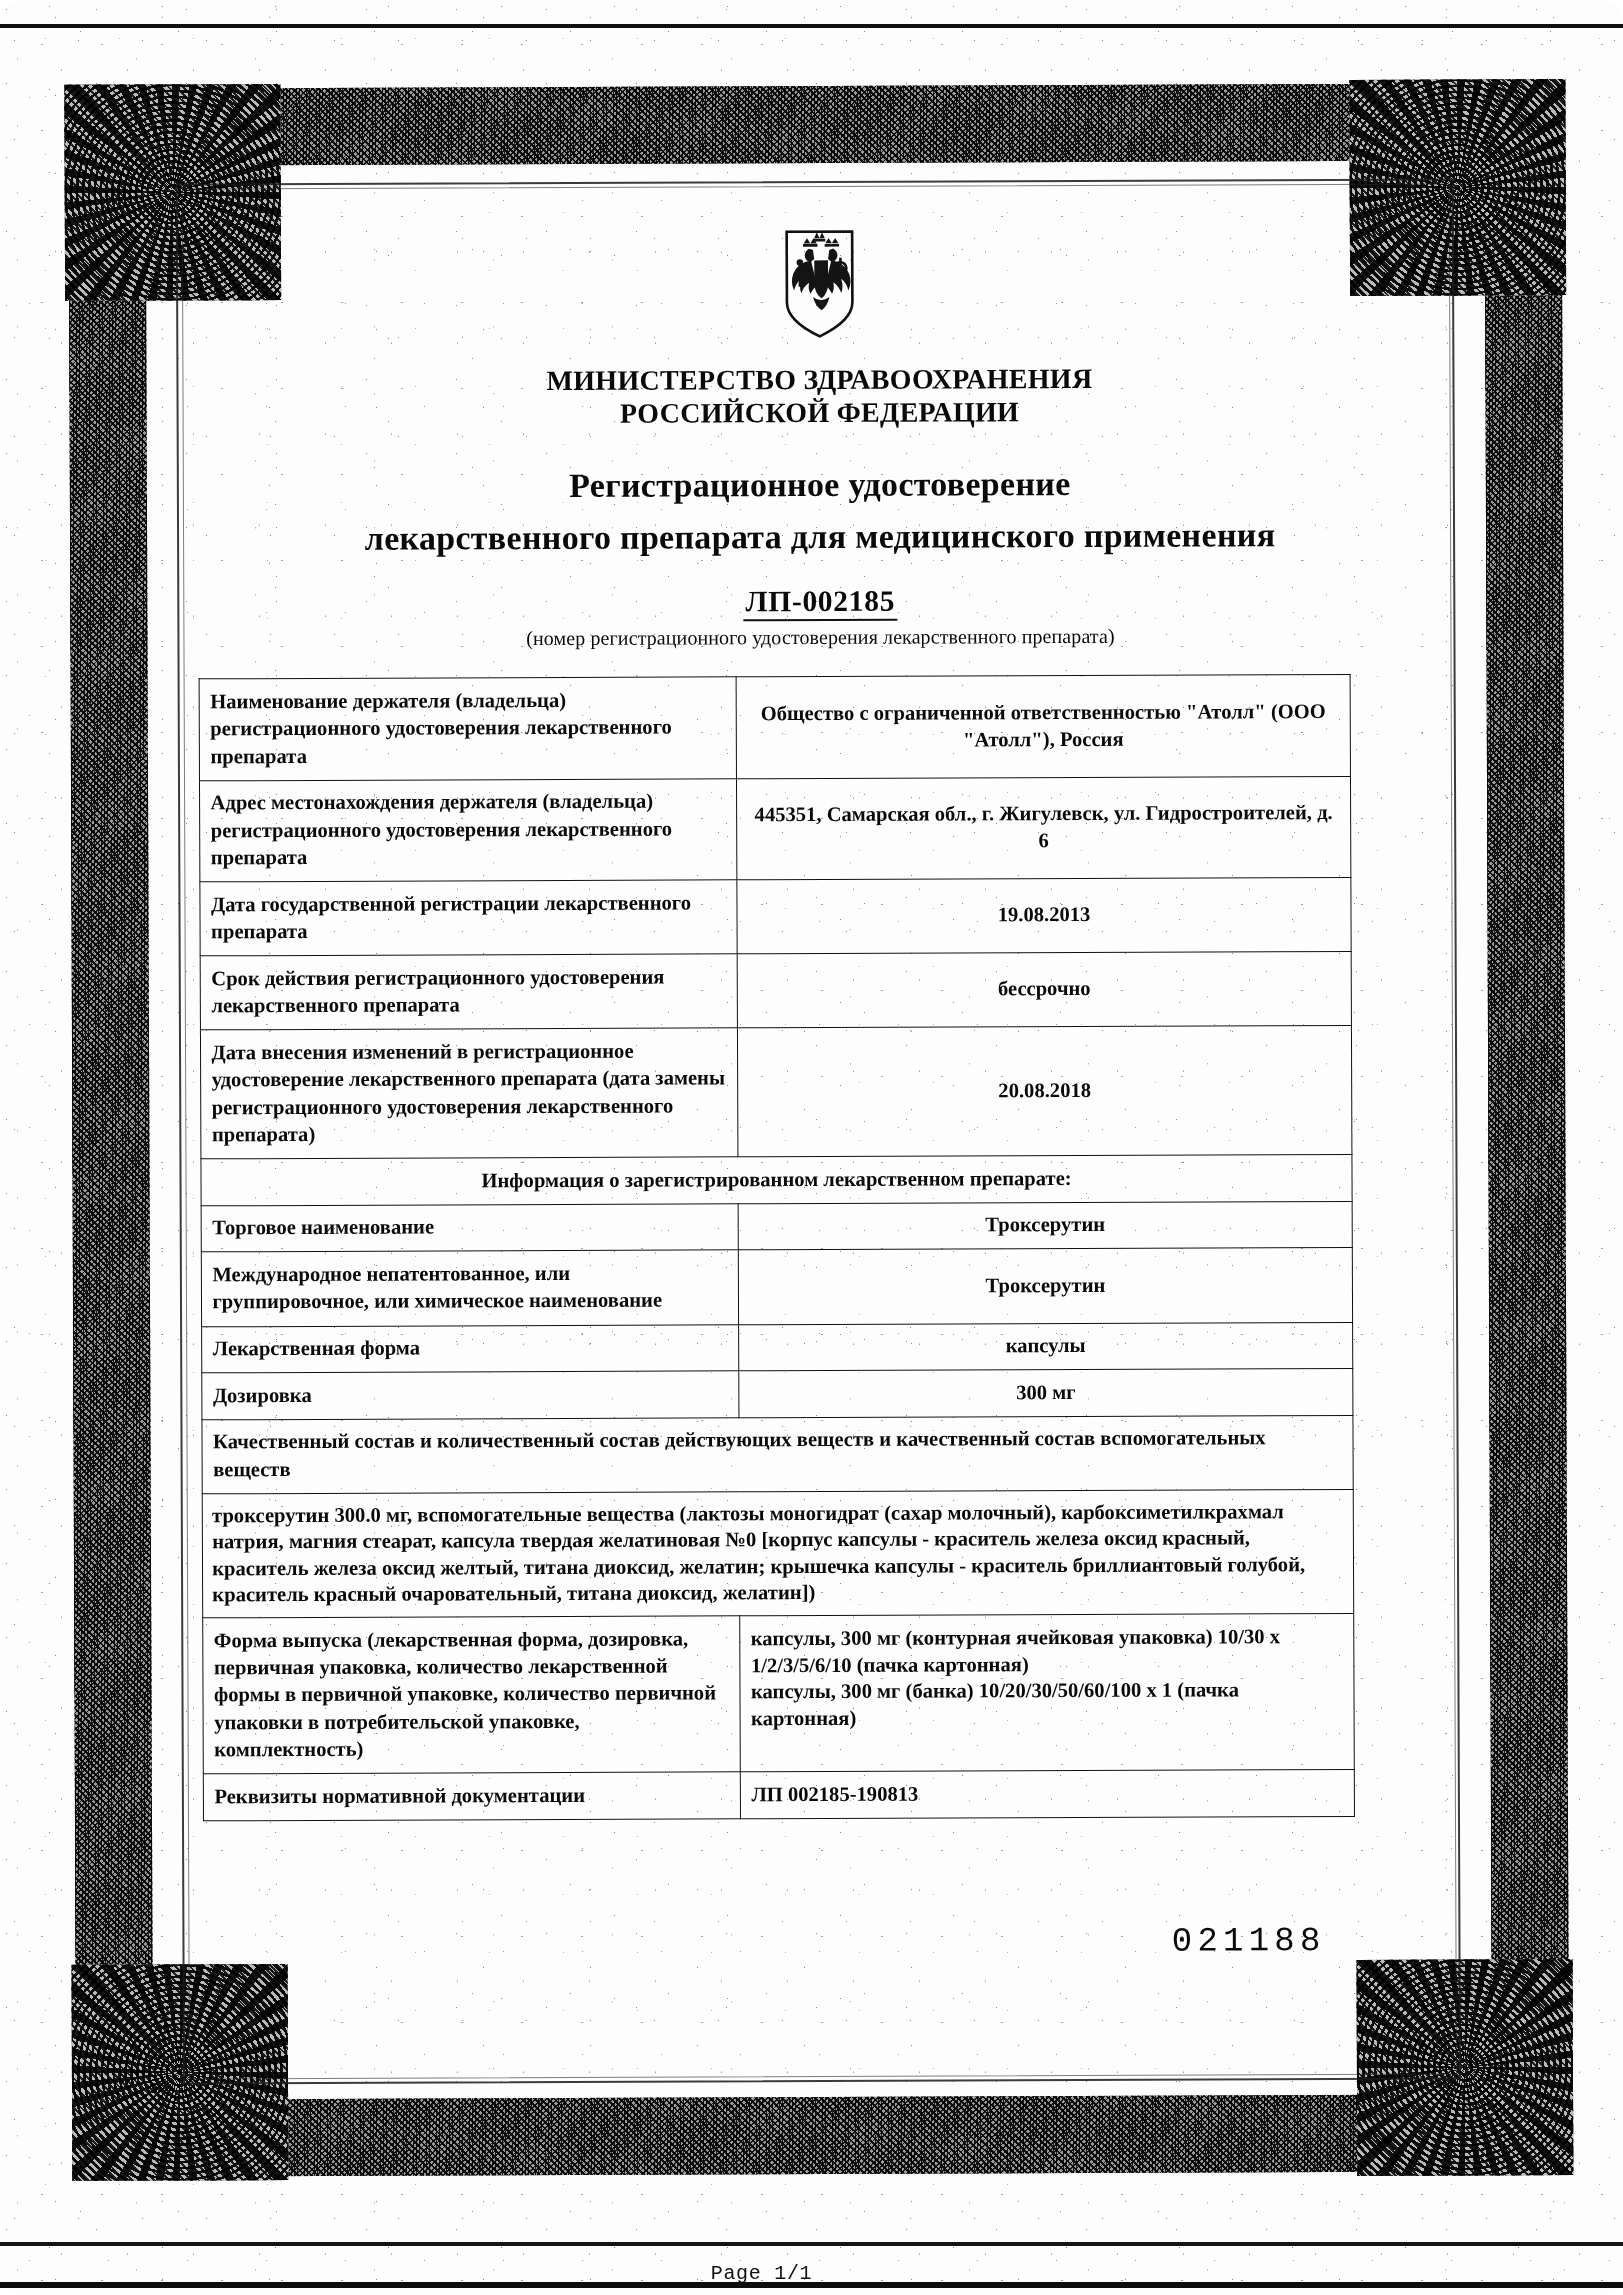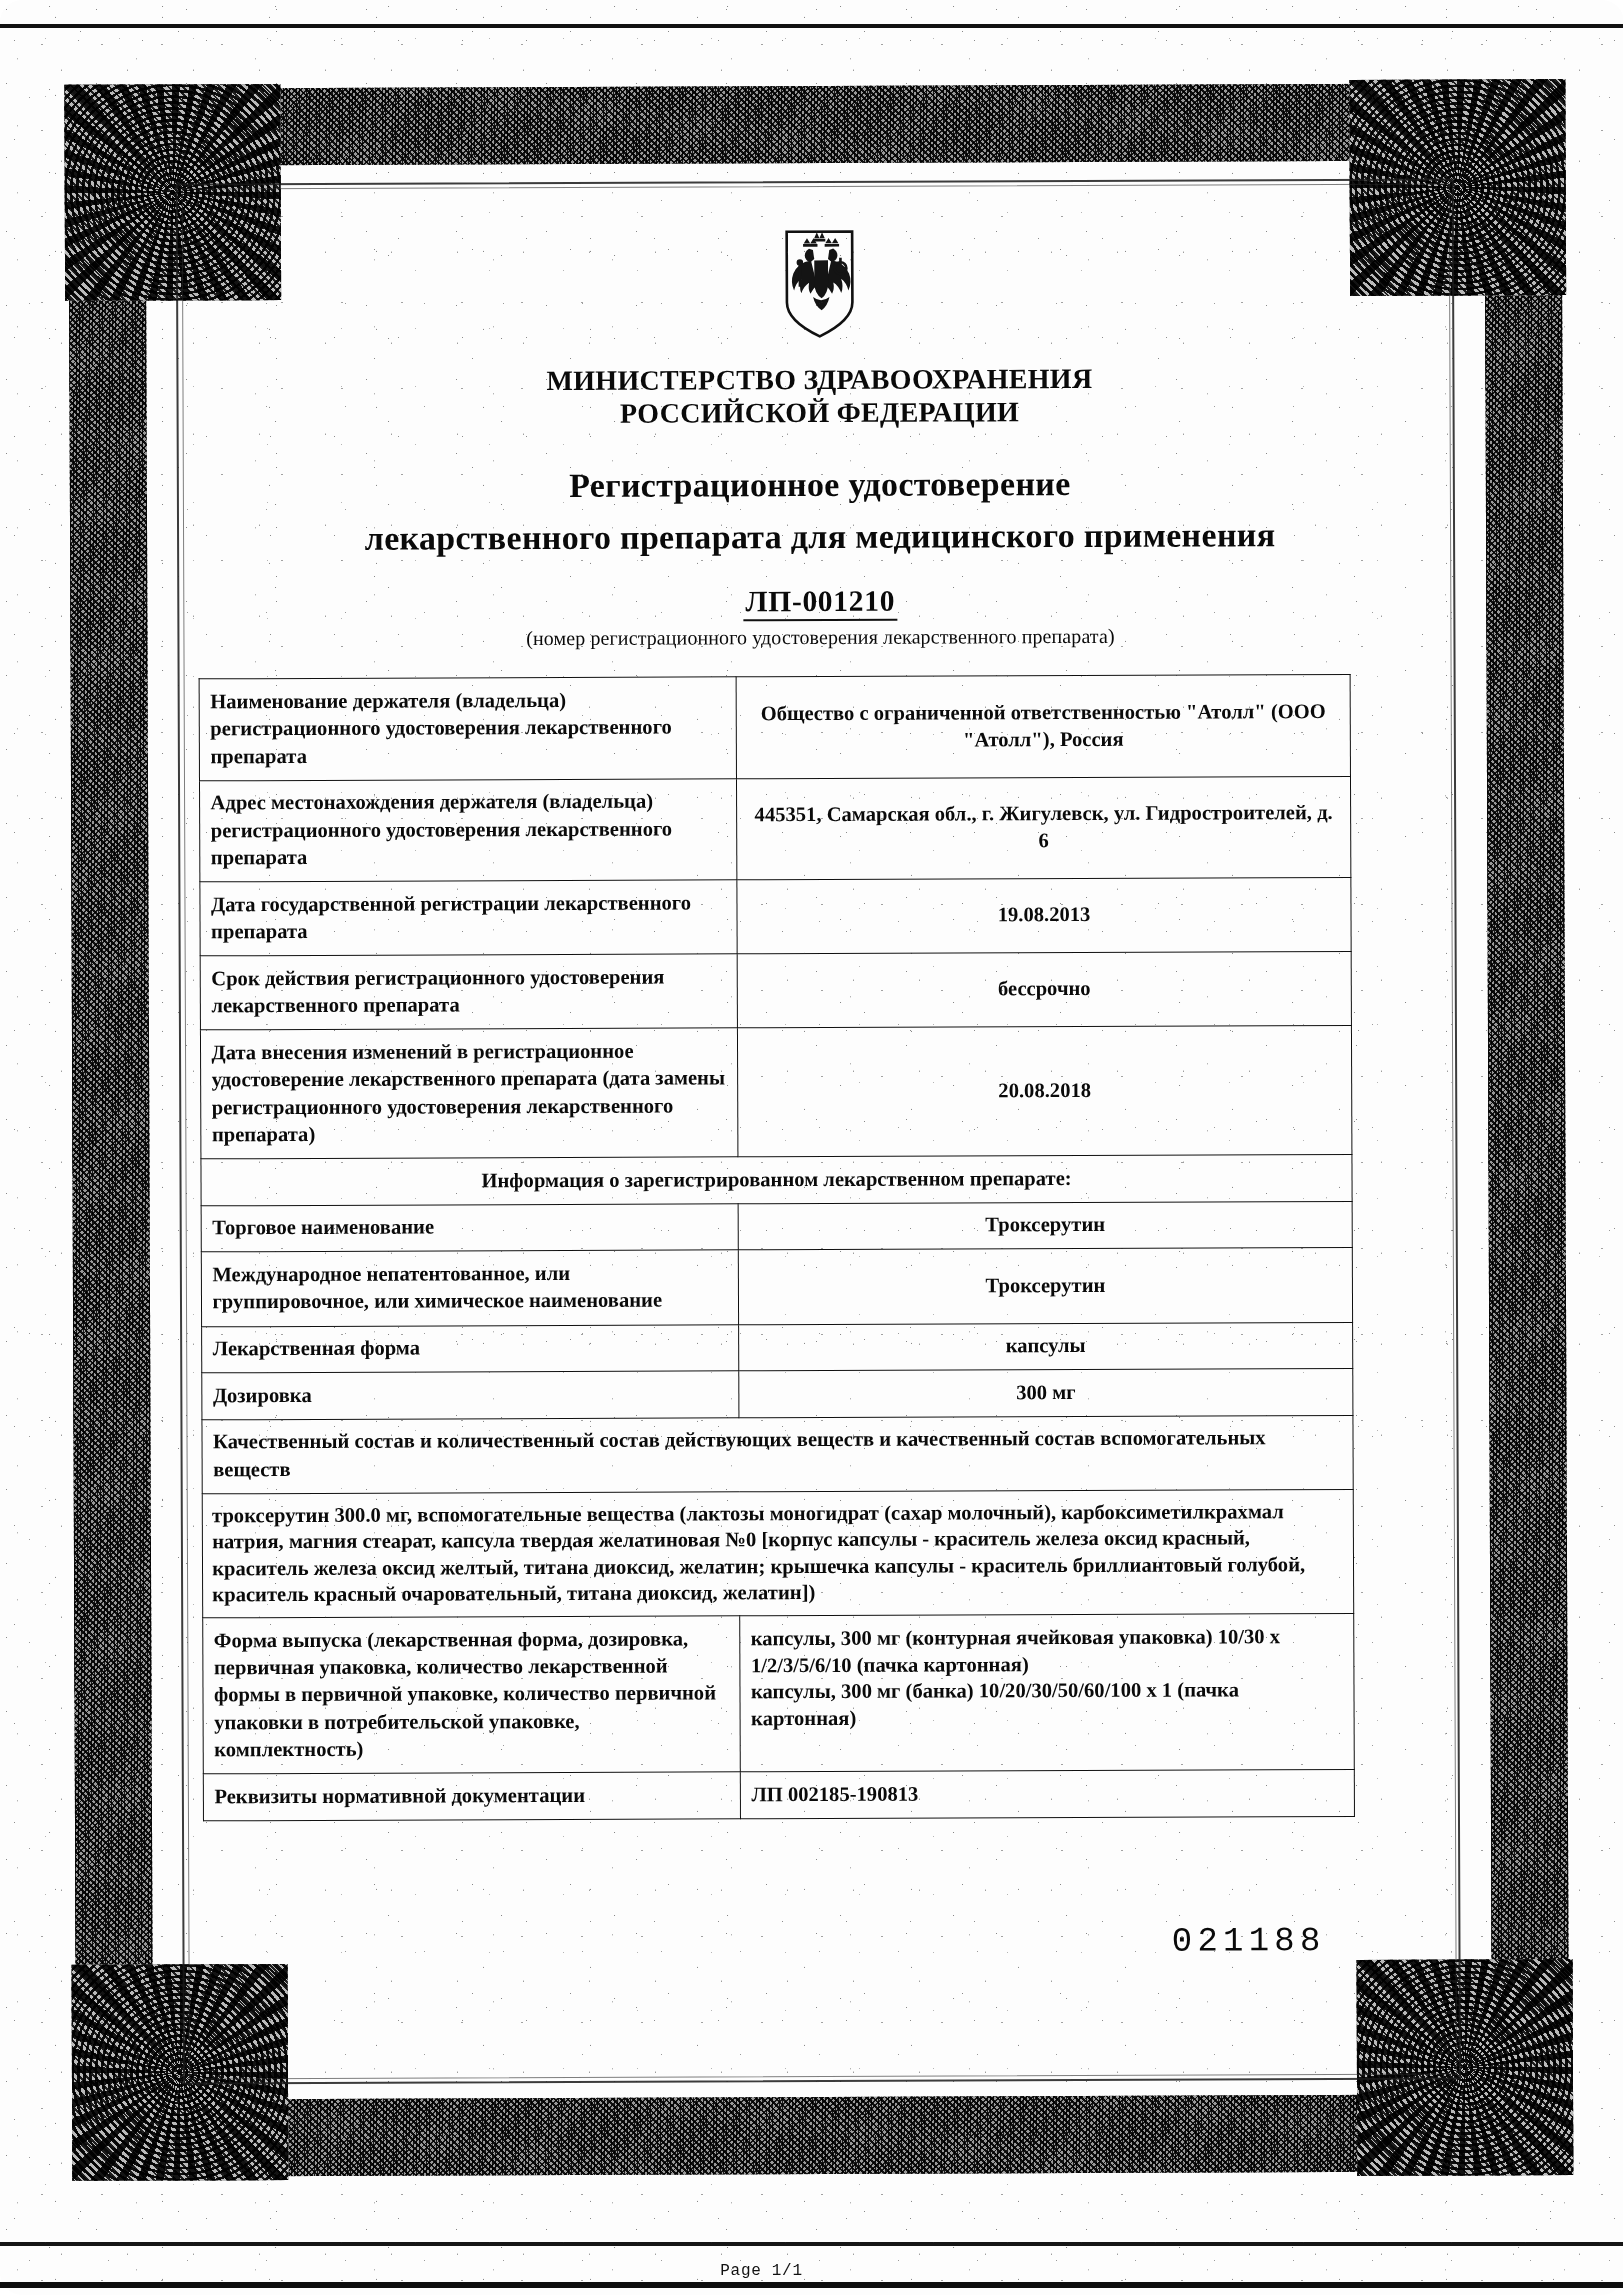--- a/index.html
+++ b/index.html
@@ -220,21 +220,21 @@
     font-weight: 400;
   }
 
   
   #page-footer {
     position: absolute;
     left: 0; top: 2262px;
     width: 1523px;
     text-align: center;
     font-family: "Liberation Mono", "DejaVu Sans Mono", monospace;
-    font-size: 16px;
+    font-size: 20px;
     color: #111;
     letter-spacing: 0.7px;
   }
 
   
   #skew-layer { transform: rotate(-0.22deg); transform-origin: 50% 30%; }
 </style>
 </head>
 <body>
 
@@ -295,21 +295,21 @@
         <div>МИНИСТЕРСТВО ЗДРАВООХРАНЕНИЯ</div>
         <div>РОССИЙСКОЙ ФЕДЕРАЦИИ</div>
       </div>
 
       <div id="doc-title">
         <div id="doc-title-l1">Регистрационное удостоверение</div>
         <div id="doc-title-l2">лекарственного препарата для медицинского применения</div>
       </div>
 
       <div id="reg-number">
-        <span>ЛП-001210</span>
+        <span>ЛП-002185</span>
       </div>
       <div id="reg-number-caption">(номер регистрационного удостоверения лекарственного препарата)</div>
 
       <table id="cert-table">
         <tbody>
           <tr>
             <td class="label">Наименование держателя (владельца) регистрационного удостоверения лекарственного препарата</td>
             <td class="value">Общество с ограниченной ответственностью "Атолл" (ООО "Атолл"), Россия</td>
           </tr>
           <tr>

